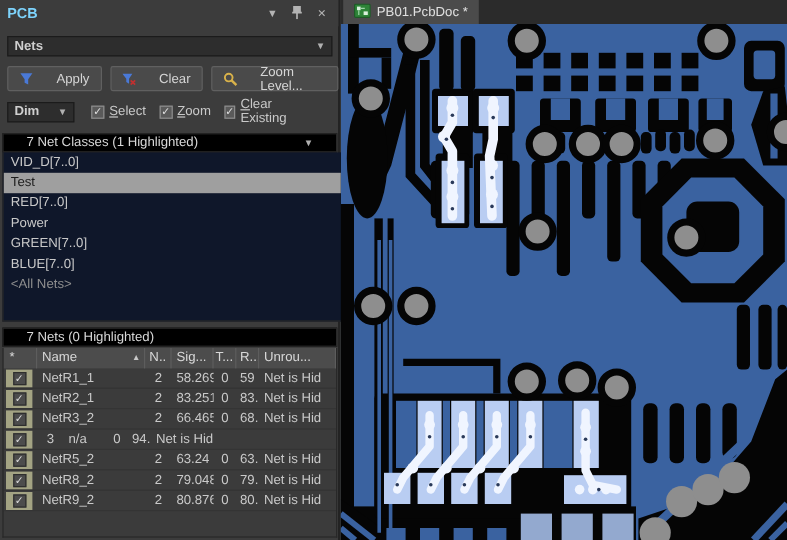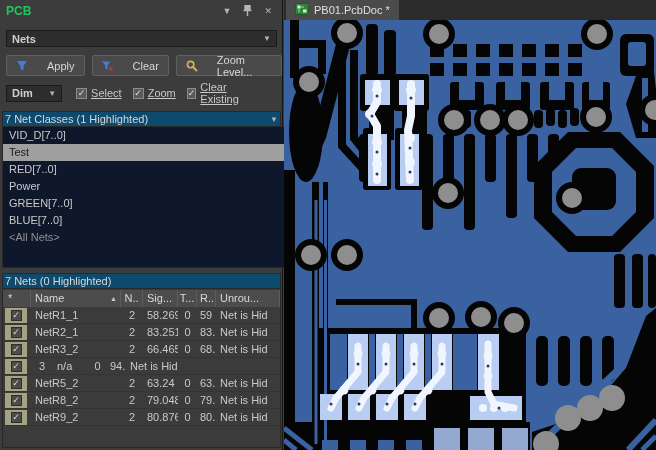--- a/index.html
+++ b/index.html
@@ -5,40 +5,40 @@
   * { margin:0; padding:0; box-sizing:border-box; }
   html,body { width:656px; height:450px; overflow:hidden; background:#2b2b2b;
               font-family:"Liberation Sans", sans-serif; }
   .app { position:relative; width:656px; height:450px; background:#3c3c3c; }
 
   
   .panel { position:absolute; left:0; top:0; width:283px; height:450px;
            background:#3c3c3c; border-right:1px solid #141414; font-size:11px; color:#c9c9c9; }
   .p-header { position:absolute; top:0; left:0; right:0; height:22px; display:flex; align-items:center;
               padding:0 6px; background:#3c3c3c; }
-  .p-title { font-weight:bold; font-size:12px; color:#22c55e; flex:1; }
+  .p-title { font-weight:bold; font-size:12px; color:#7dd3fc; flex:1; }
   .p-hicons { display:flex; gap:12px; align-items:center; margin-right:4px; }
   .hicon { color:#b4b4b4; font-size:9px; cursor:default; line-height:1; }
   .combo { background:#2d2d2d; border:1px solid #1b1b1b; display:flex; align-items:center;
            height:17px; padding:0 5px; color:#cfcfcf;font-weight:bold; }
   .combo .arr { margin-left:auto; font-size:8px; color:#b0b0b0; }
   .combo-nets { position:absolute; top:30px; left:6px; width:271px; }
   .btn-row { position:absolute; top:55px; left:6px; display:flex; gap:7px; }
   .btn { height:21px; background:#4a4a4a; border:1px solid #606060; border-radius:2px;
          display:flex; align-items:center; gap:19px; padding:0 9px; color:#d6d6d6; }
   .dim-row { position:absolute; top:84px; left:6px; right:14px; height:18px; display:flex; align-items:center; }
   .combo-dim { width:64px; margin-right:14px; }
   .cb { display:flex; align-items:center; gap:4px; margin-right:11px; }
   .cbbox { width:11px; height:11px; background:#5a5a5a; border:1px solid #8c8c8c;
            display:flex; align-items:center; justify-content:center;
            font-size:9px; color:#e0e0e0; line-height:1; }
-  .uflabel { display:inline-block;text-decoration:underline; }
+  .uflabel { display:inline-block; }
   .uflabel::first-letter { text-decoration:underline; }
-  .sec-header { position:absolute; left:2px; width:279px; height:16px; background:#0c4a6e;
-                border:1px solid #282828; display:flex; align-items:center; padding:0 2px; color:#d8d8d8; }
+  .sec-header { position:absolute; left:2px; width:279px; height:16px; background:#000000;
+                border:1px solid #282828; display:flex; align-items:center; padding:0 19px; color:#d8d8d8; }
   .sec-header .arr { margin-left:auto; font-size:8px; color:#b0b0b0; }
   .cls-header { top:111px; }
   .cls-list { position:absolute; top:127px; left:2px; width:332px; height:141px;
               background:#0f172a; border:1px solid #282828; border-top:none; overflow:hidden; }
   .cls-item { height:17px; line-height:17px; padding-left:6px; white-space:nowrap; }
   .cls-item.sel { background:#9f9f9f; color:#1c1c1c; }
   .cls-item.dim { color:#8f8f8f; }
   .nets-header { top:273px; }
   .tablebox { position:absolute; top:290px; left:2px; width:279px; height:158px;
               background:#3b3b3b; border:1px solid #282828; border-top:none; overflow:hidden; }

